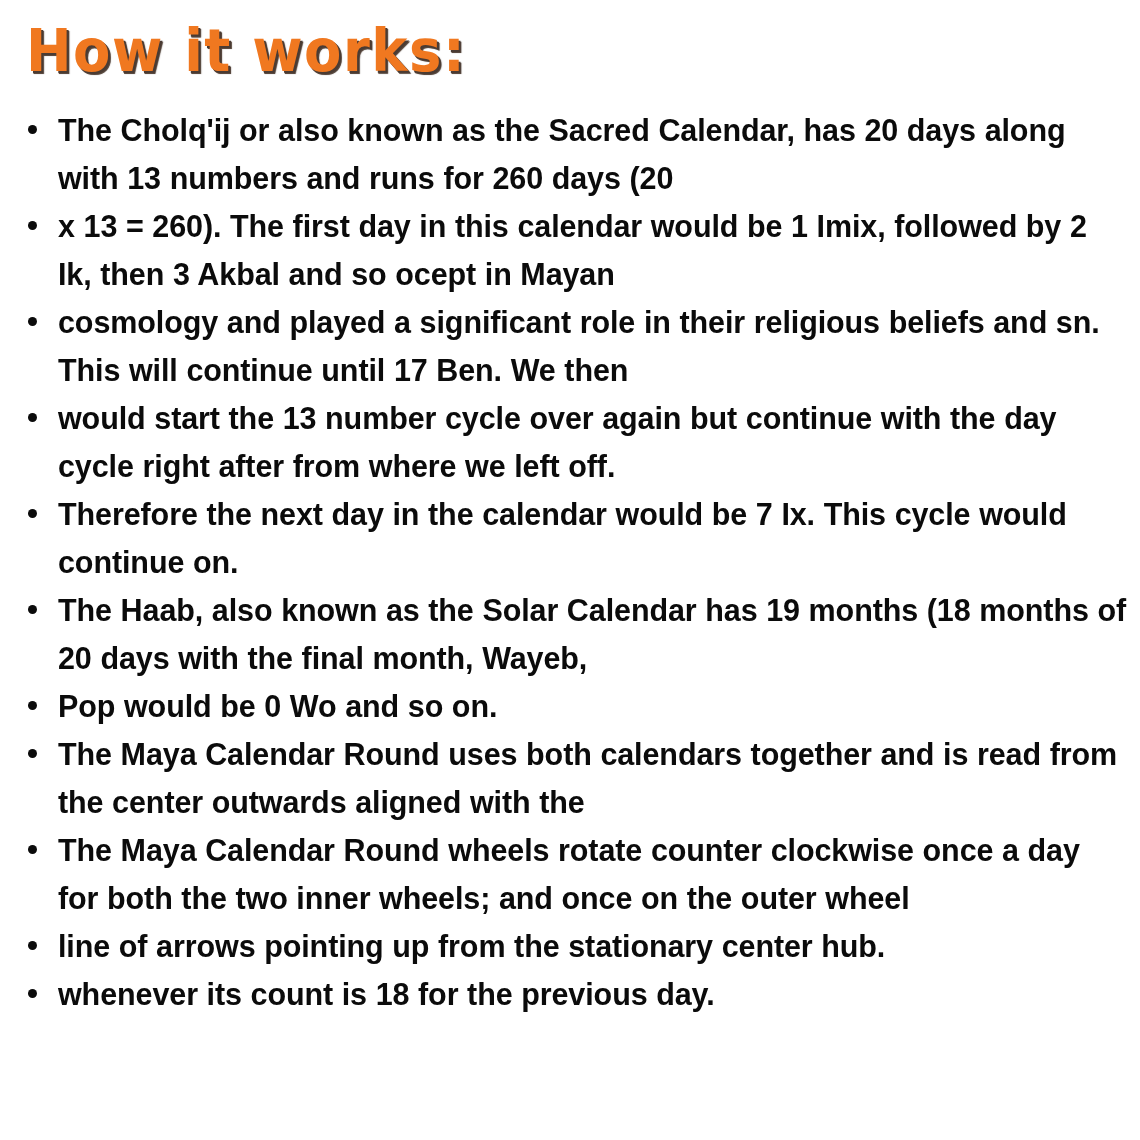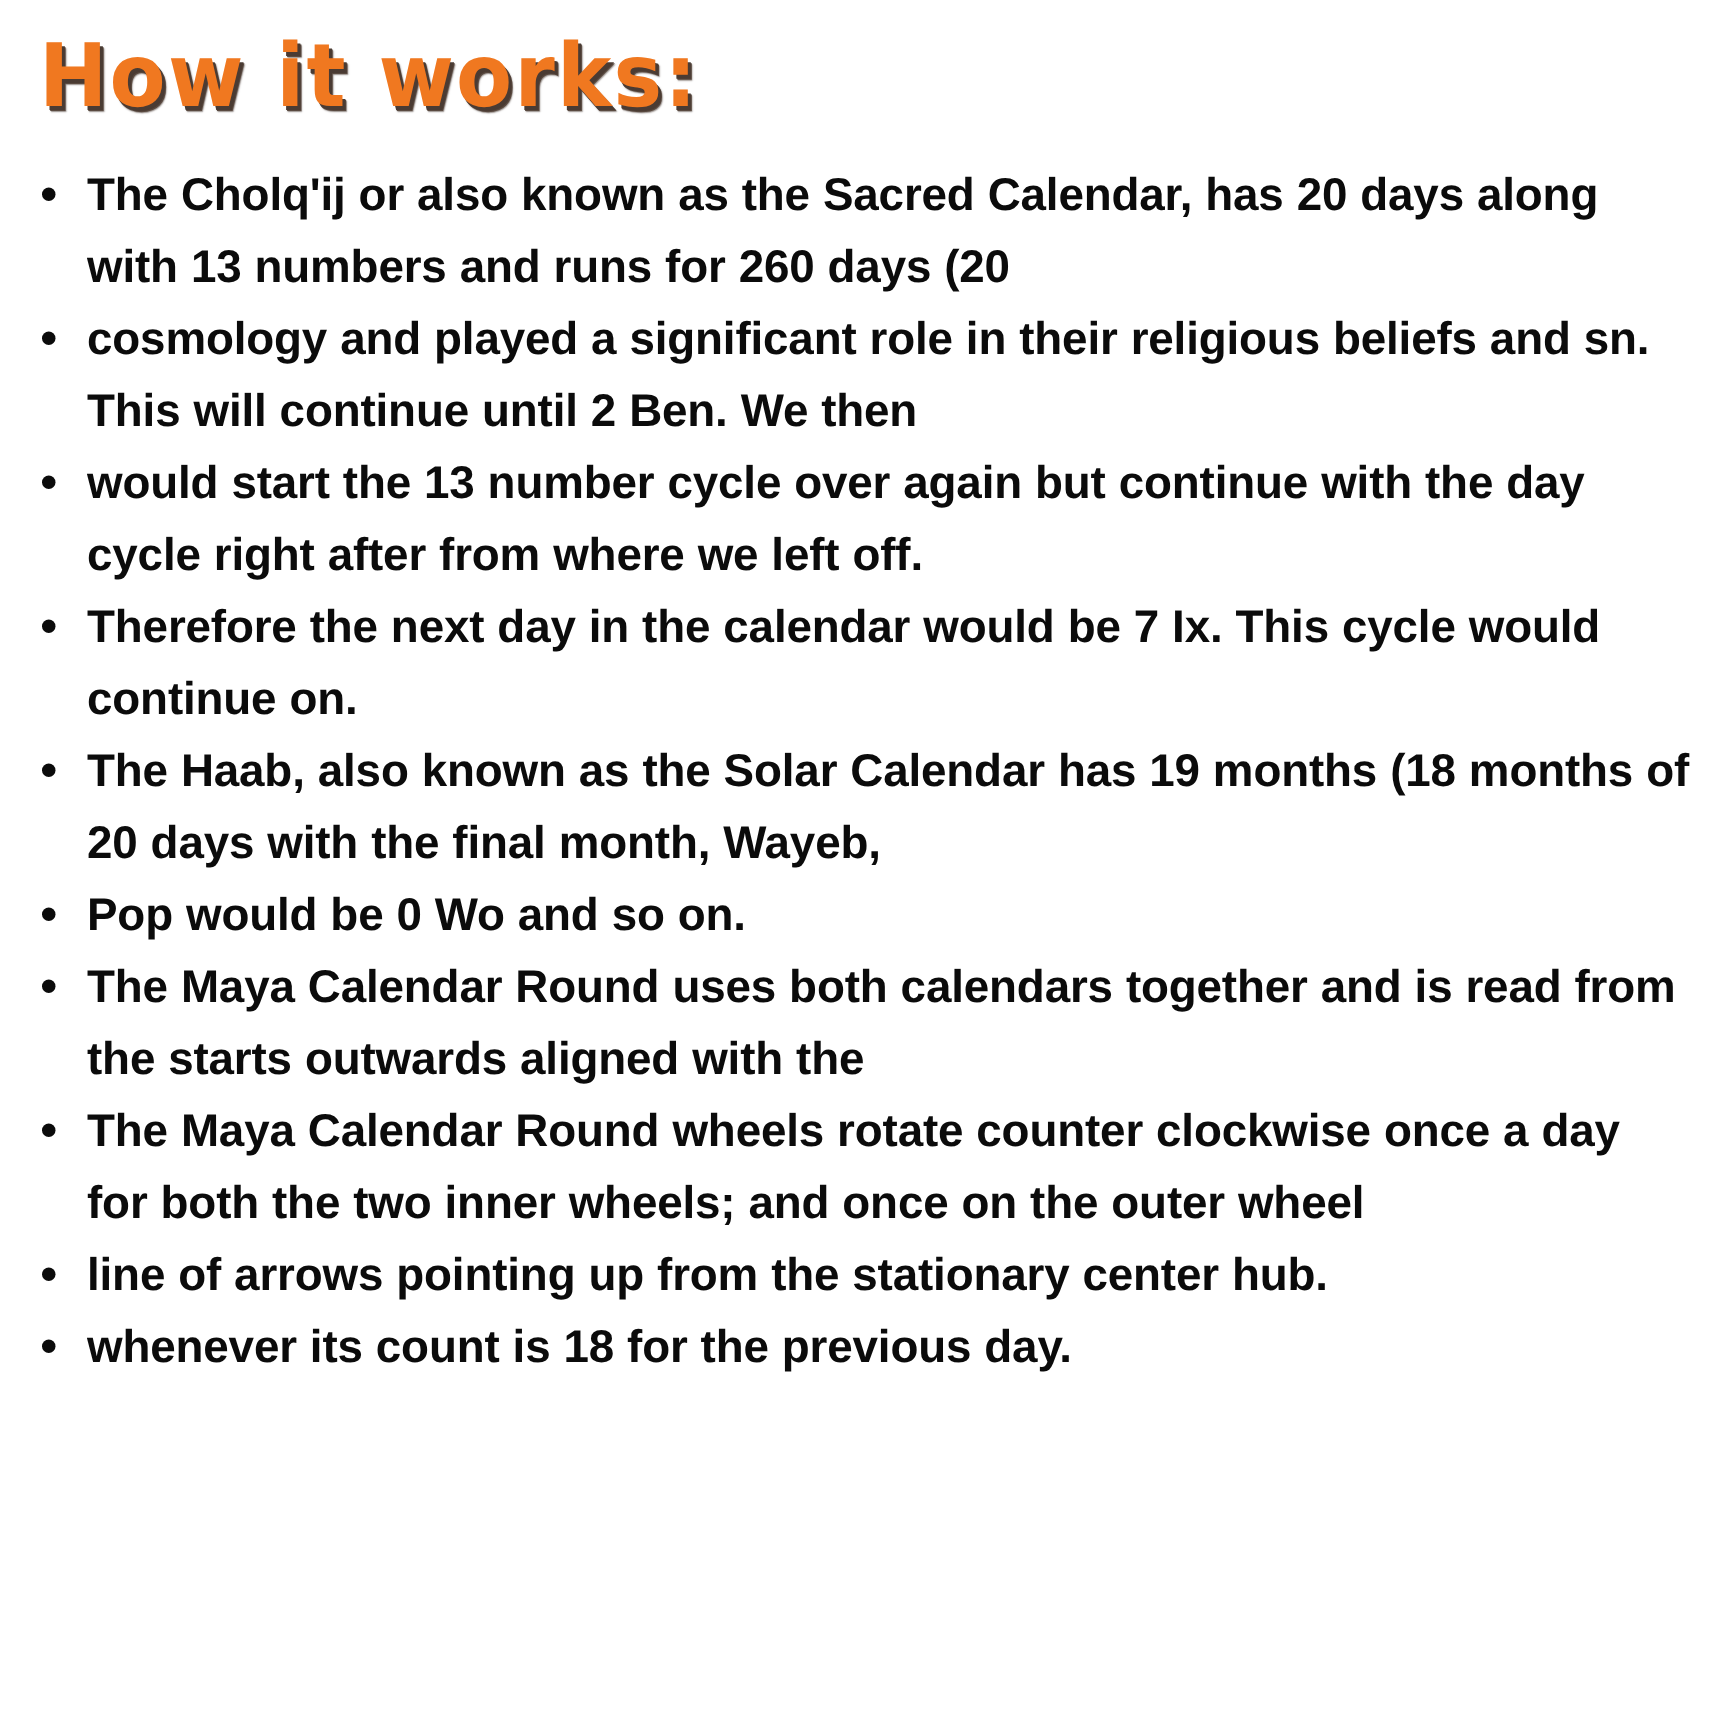--- a/index.html
+++ b/index.html
@@ -95,41 +95,45 @@
     <h1 class="heading">How it works:</h1>
   </div>
 
   <ul class="bullets">
     <li class="bullet">
       <span class="dot"></span>
       <span class="txt">The Cholq'ij or also known as the Sacred Calendar, has 20 days along with 13 numbers and runs for 260 days (20</span>
     </li>
     <li class="bullet">
       <span class="dot"></span>
-      <span class="txt">cosmology and played a significant role in their religious beliefs and sn. This will continue until 2 Ben. We then</span>
+      <span class="txt">x 13 = 260). The first day in this calendar would be 1 Imix, followed by 2 Ik, then 3 Akbal and so ocept in Mayan</span>
+    </li>
+    <li class="bullet">
+      <span class="dot"></span>
+      <span class="txt">cosmology and played a significant role in their religious beliefs and sn. This will continue until 17 Ben. We then</span>
     </li>
     <li class="bullet">
       <span class="dot"></span>
       <span class="txt">would start the 13 number cycle over again but continue with the day cycle right after from where we left off.</span>
     </li>
     <li class="bullet">
       <span class="dot"></span>
       <span class="txt">Therefore the next day in the calendar would be 7 Ix. This cycle would continue on.</span>
     </li>
     <li class="bullet">
       <span class="dot"></span>
       <span class="txt">The Haab, also known as the Solar Calendar has 19 months (18 months of 20 days with the final month, Wayeb,</span>
     </li>
     <li class="bullet">
       <span class="dot"></span>
       <span class="txt">Pop would be 0 Wo and so on.</span>
     </li>
     <li class="bullet">
       <span class="dot"></span>
-      <span class="txt">The Maya Calendar Round uses both calendars together and is read from the starts outwards aligned with the</span>
+      <span class="txt">The Maya Calendar Round uses both calendars together and is read from the center outwards aligned with the</span>
     </li>
     <li class="bullet">
       <span class="dot"></span>
       <span class="txt">The Maya Calendar Round wheels rotate counter clockwise once a day for both the two inner wheels; and once on the outer wheel</span>
     </li>
     <li class="bullet">
       <span class="dot"></span>
       <span class="txt">line of arrows pointing up from the stationary center hub.</span>
     </li>
     <li class="bullet">

